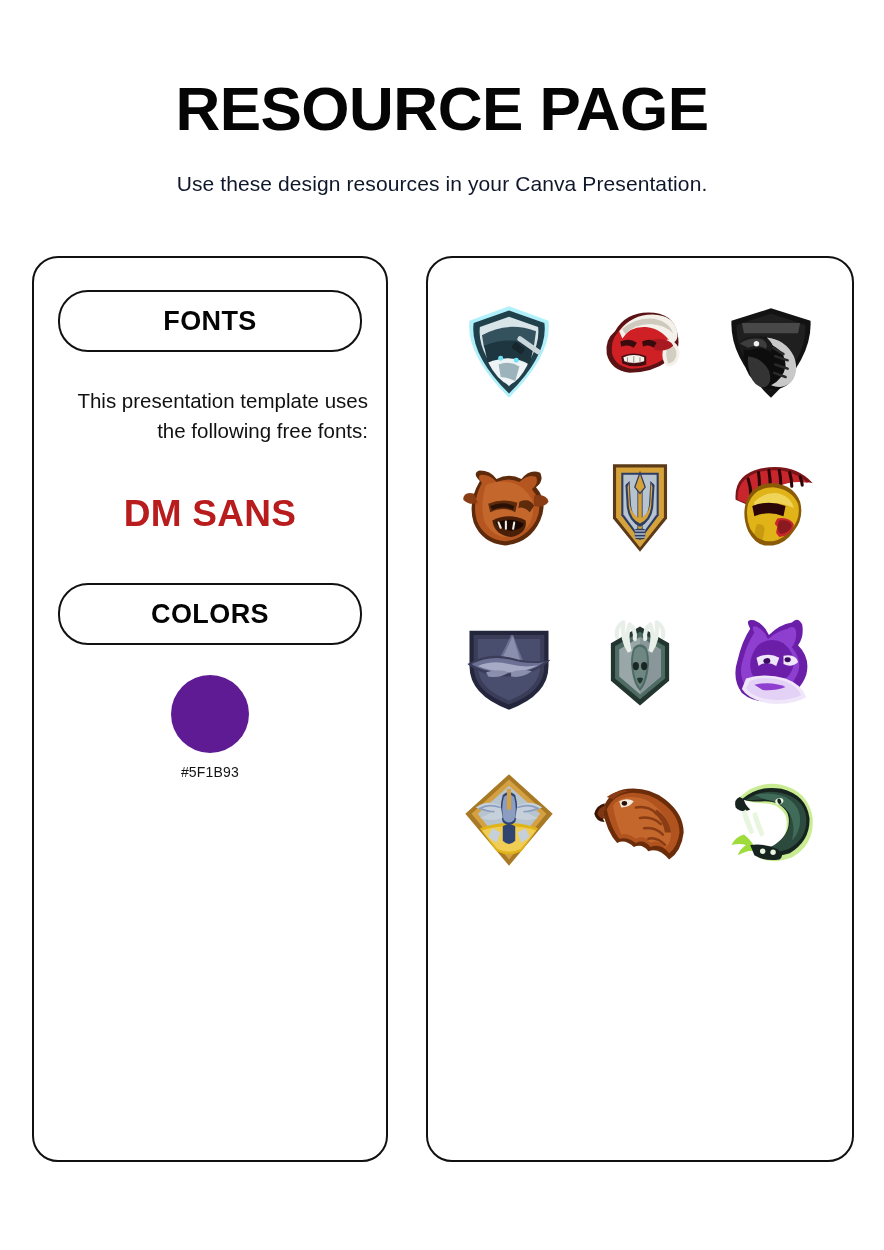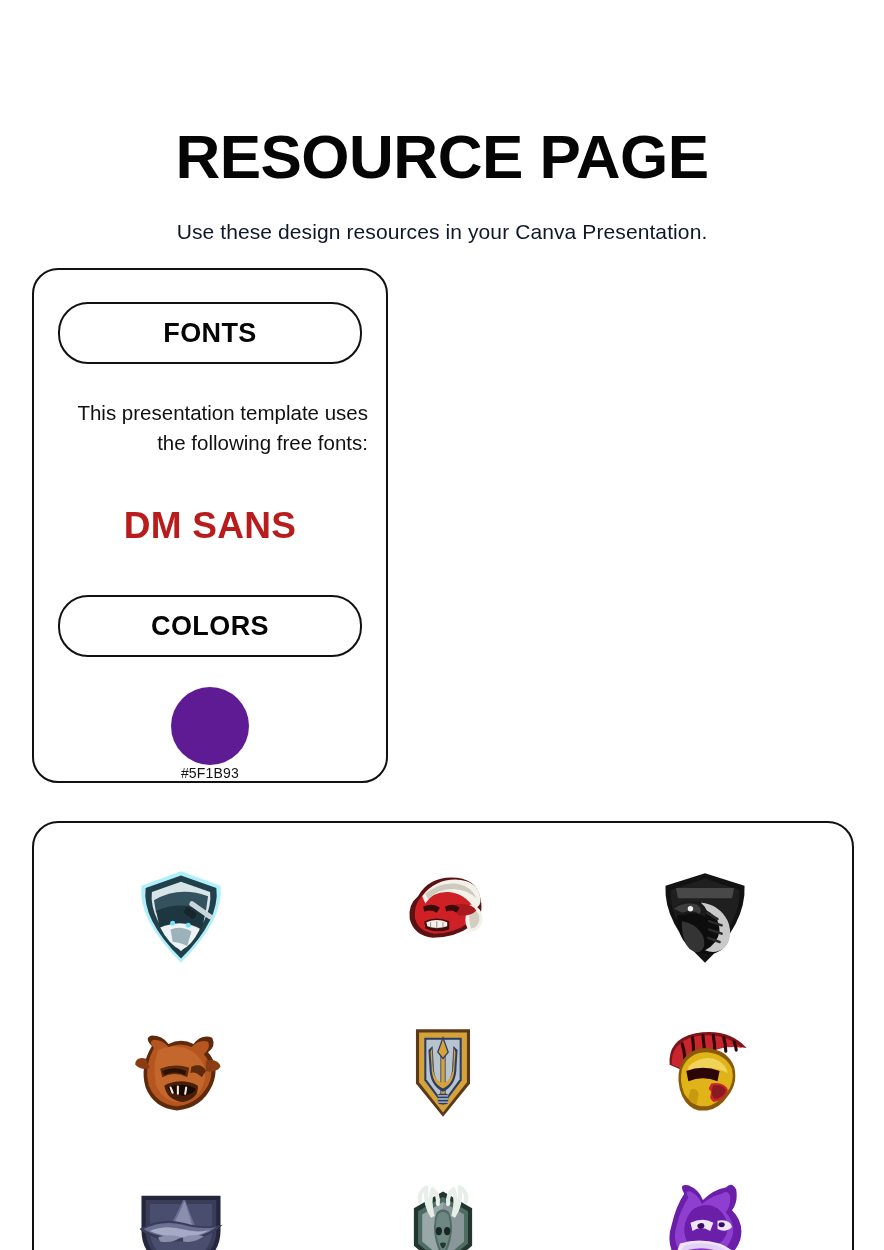--- a/index.html
+++ b/index.html
@@ -7,21 +7,21 @@
     width:884px;height:1250px;
     background:#ffffff;
     font-family:"Liberation Sans", sans-serif;
     color:#000000;
     overflow:hidden;
     position:relative;
   }
   .page{width:884px;height:1250px;position:relative;}
 
   
-  .header{ text-align:center; padding-top:114px;margin-top:12px; }
+  .header{ text-align:center; padding-top:78px; }
   .page-title{
     font-size:62px;
     font-weight:700;
     letter-spacing:-0.5px;
     line-height:1.0;
     margin:0;
     color:#050505;
   }
   .page-subtitle{
     font-size:21px;
@@ -32,21 +32,20 @@
     letter-spacing:0.1px;
   }
 
   
   .panels{
     position:absolute;
     left:32px; top:256px;
     width:822px; height:906px;
     display:flex;
     gap:38px;
-    flex-direction:column;
   }
   .panel{
     border:2.2px solid #111111;
     border-radius:26px;
     background:#ffffff;
     box-sizing:border-box;
   }
   .panel-left{ width:356px; }
   .panel-right{ flex:1; }
 
@@ -100,20 +99,21 @@
     gap:10px;
   }
   .swatch{ width:150px; text-align:center; }
   .swatch-dot{
     width:78px;height:78px;border-radius:50%;
     margin:0 auto;
     box-sizing:border-box;
   }
   .swatch-dot.outline{ border:3.4px solid #0b0b0b; background:#ffffff; }
   .swatch-code{
+    margin-top:11px;
     font-size:14px;
     letter-spacing:0.2px;
     color:#141414;
   }
 
   
   .elements-pill{ margin:30px 34px 0 34px; height:66px; }
   .elements-grid{
     margin:34px 16px 0 16px;
     display:grid;

